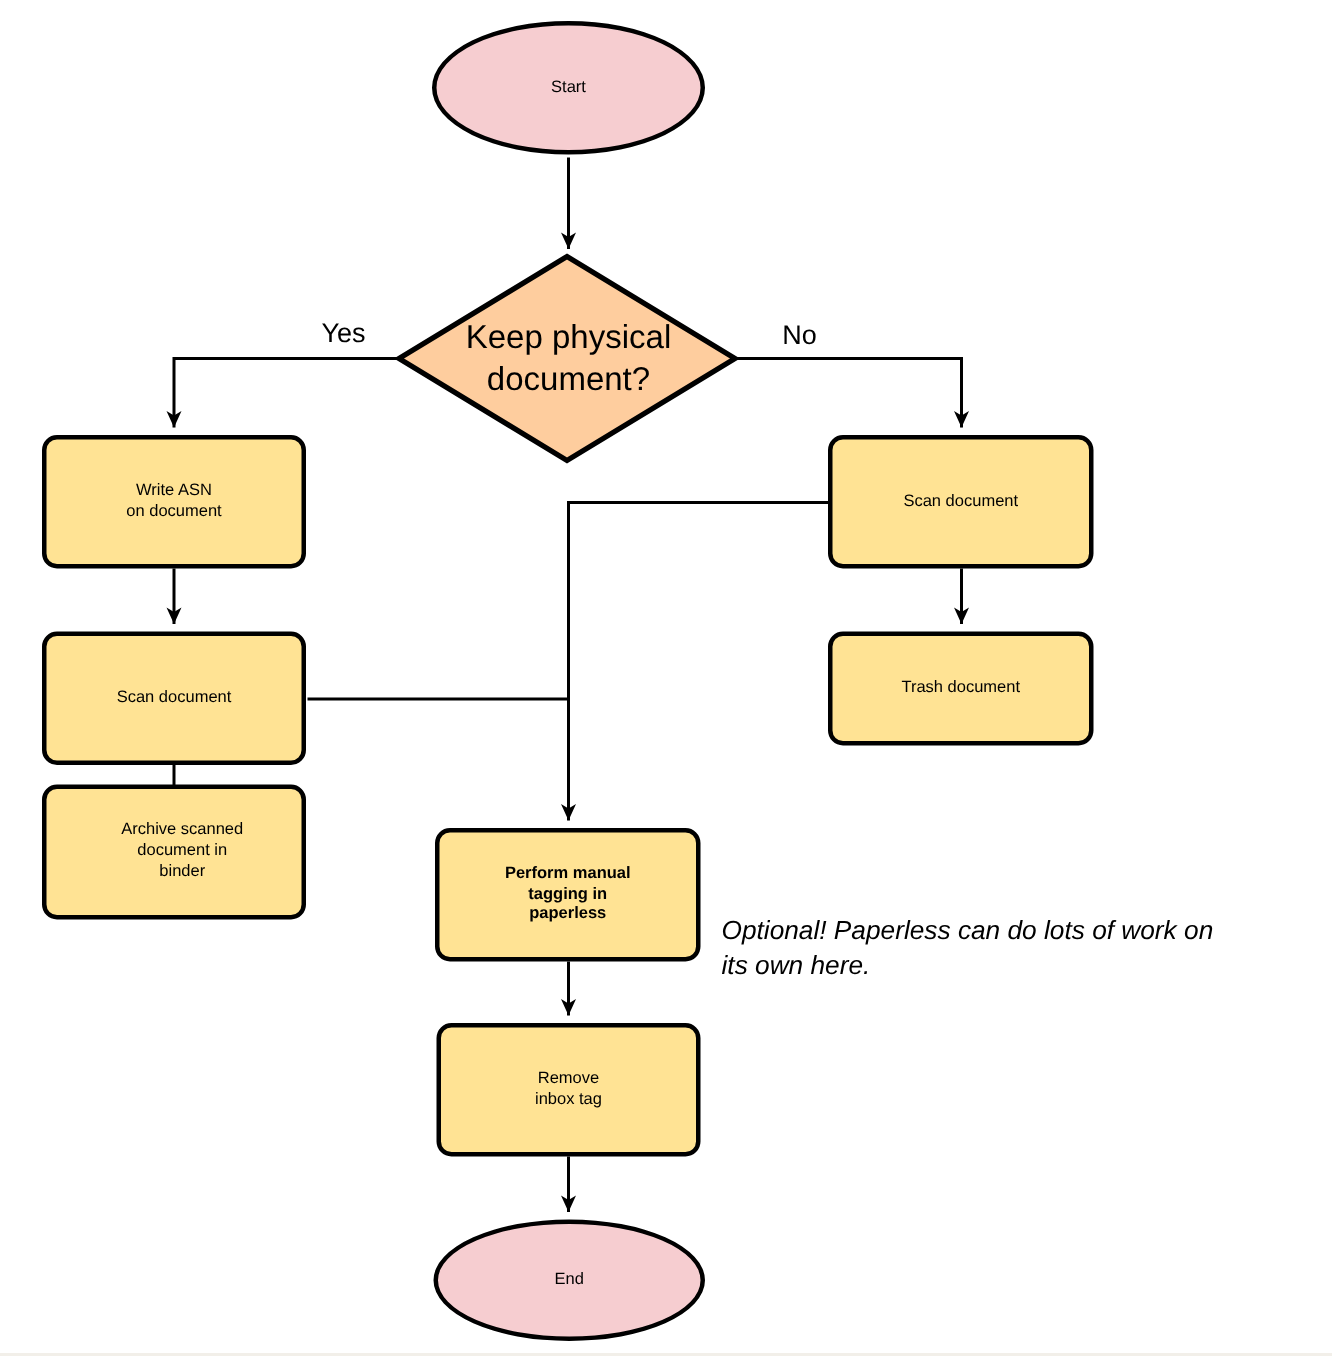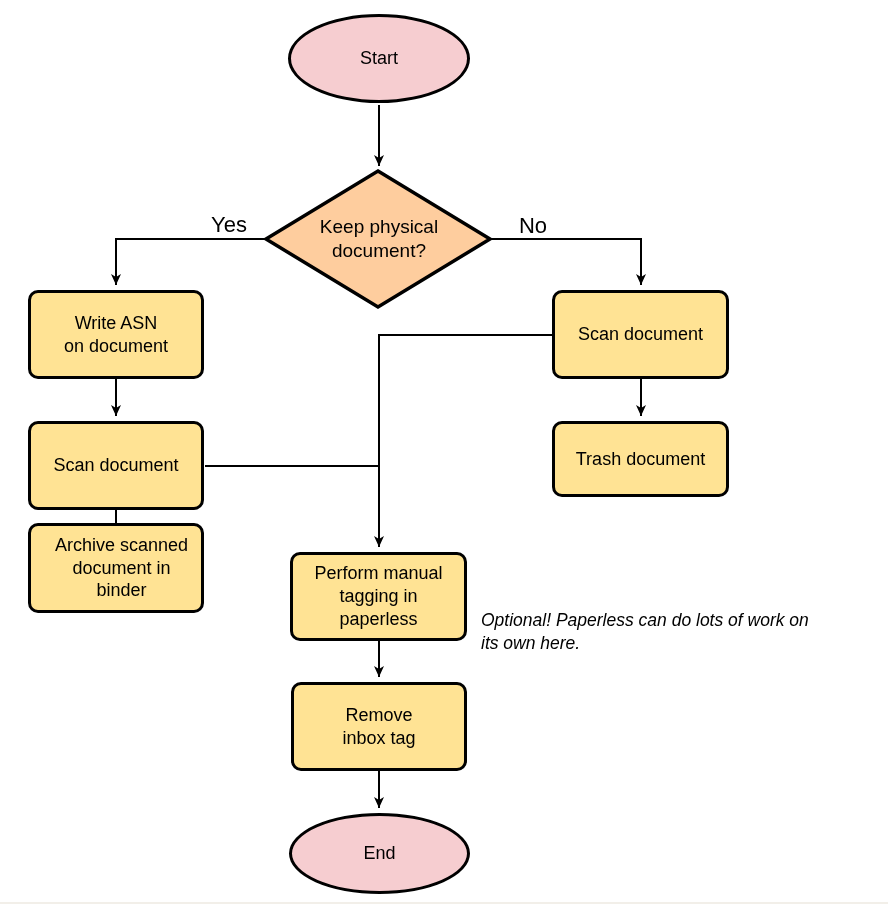--- a/index.html
+++ b/index.html
@@ -23,21 +23,21 @@
     z-index: 1;
   }
   .node {
     position: absolute;
     z-index: 2;
     display: flex;
     align-items: center;
     justify-content: center;
     text-align: center;
     white-space: pre-line;
-    font-size: 18px;
+    font-size: 11px;
     line-height: 1.26;
     box-sizing: border-box;
   }
   .terminal {
     background: var(--terminal-fill, #f6cdd0);
     border: 3px solid var(--stroke, #000);
     border-radius: 50%;
   }
   .process {
     background: var(--process-fill, #ffe394);
@@ -45,27 +45,27 @@
     border-radius: 10px;
   }
   .diamond-label {
     position: absolute;
     z-index: 2;
     display: flex;
     align-items: center;
     justify-content: center;
     text-align: center;
     white-space: pre-line;
-    font-size: 19px;
+    font-size: 22px;
     line-height: 1.26;
   }
   .edge-label {
     position: absolute;
     z-index: 2;
-    font-size: 22px;
+    font-size: 18px;
     text-align: center;
   }
   .annotation {
     position: absolute;
     z-index: 2;
     font-size: 17.5px;
     font-style: italic;
     line-height: 1.32;
     white-space: pre-line;
   }
@@ -145,21 +145,21 @@
   </div>
 
   <div class="node process" style="left:552px; top:290px; width:177px; height:89px;">
     <span>Scan document</span>
   </div>
 
   <div class="node process" style="left:552px; top:421px; width:177px; height:76px;">
     <span>Trash document</span>
   </div>
 
-  <div class="node process" style="left:290px; top:552px; width:177px; height:89px;">
+  <div class="node process" style="left:290px; top:552px; width:177px; height:89px;font-weight:bold;">
     <span>Perform manual
 tagging in
 paperless</span>
   </div>
 
   <div class="annotation" style="left:481px; top:586px; width:412px;">
     <span>Optional! Paperless can do lots of work on
 its own here.</span>
   </div>
 

